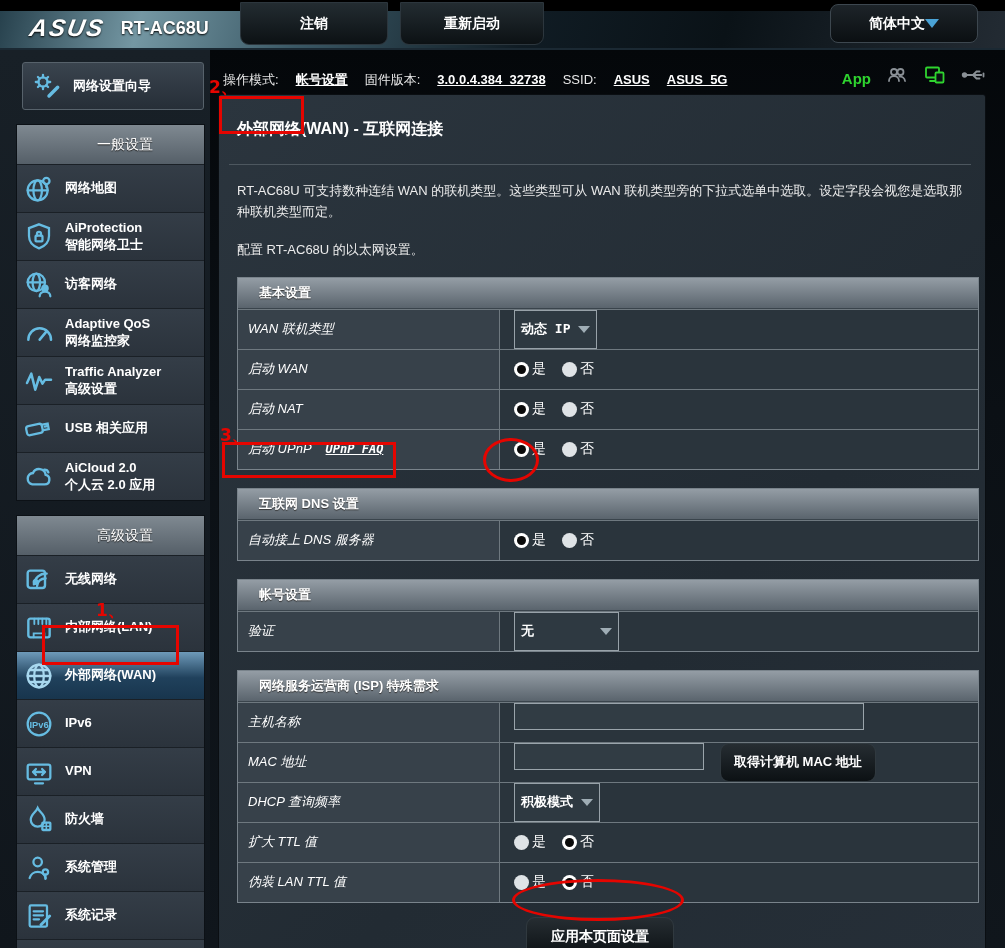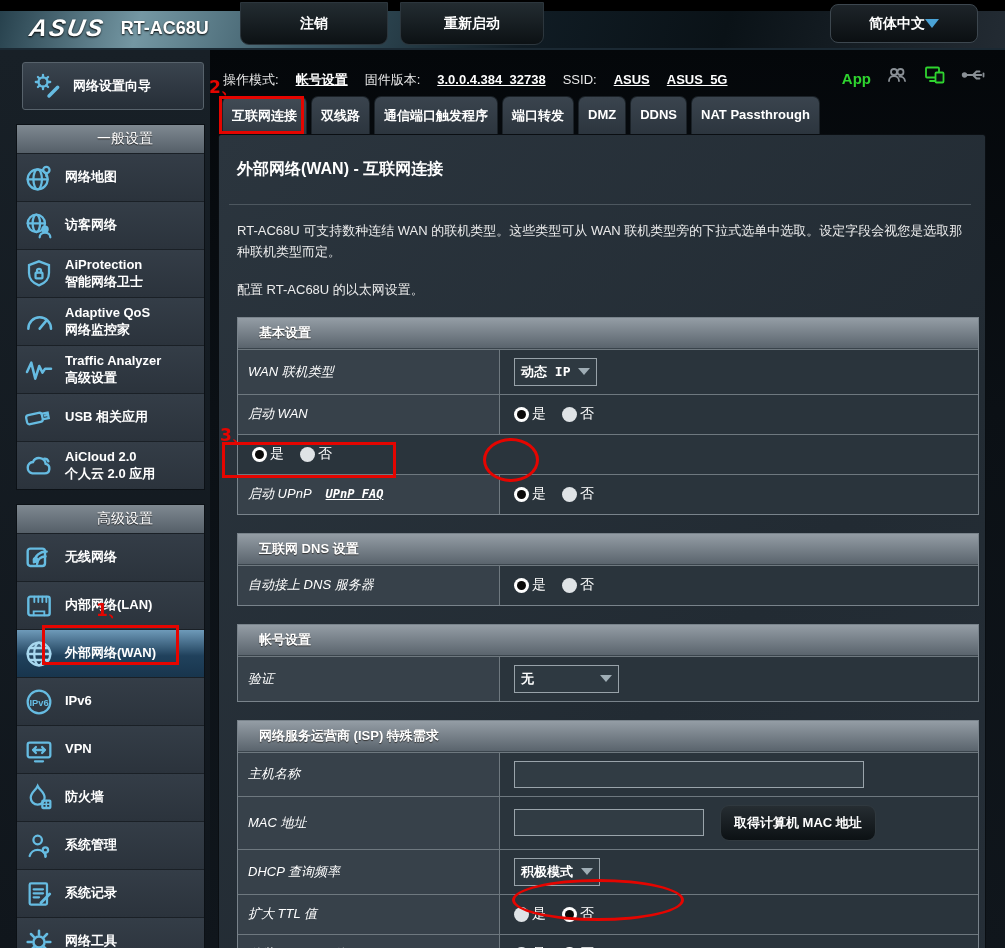--- a/index.html
+++ b/index.html
@@ -21,21 +21,21 @@
   .lang { position:absolute; right:27px; top:-7px; width:148px; height:39px; background:linear-gradient(#1d2429,#0b0f12);
     border:1px solid #3d474f; border-radius:8px; display:flex; align-items:center; justify-content:center; 
     color:#fff; font-weight:bold; font-size:14px; cursor:pointer; }
   .tri { width:0; height:0; border-left:7px solid transparent; border-right:7px solid transparent; border-top:9px solid #4aa3d6; }
 
   
   aside { position:absolute; left:0; top:50px; width:210px; height:898px; background:linear-gradient(#182027,#10161c); overflow:hidden; }
   .wizard { margin:12px 6px 14px 22px; height:48px; border:1px solid #57626b; border-radius:3px;
     background:linear-gradient(#3a444e,#262e37); display:flex; align-items:center; gap:10px; padding:0 8px; cursor:pointer; }
   .menu-group { margin:0 5px 14px 16px; border:1px solid #0c1116; }
-  .group-head { height:28px; background:linear-gradient(#7f8991,#555f68); display:flex; align-items:center; justify-content:center;
+  .group-head { height:39px; background:linear-gradient(#7f8991,#555f68); display:flex; align-items:center; justify-content:center;
     color:#fff; font-size:14px; text-shadow:0 1px 1px #222;padding-left:29px; }
   .side-item { height:48px; background:linear-gradient(#343d47,#2b333c); border-top:1px solid #1a2026;
     display:flex; align-items:center; gap:10px; padding:0 6px; cursor:pointer; }
   .side-item:first-of-type { border-top:none; }
   .side-item.selected { background:linear-gradient(#6e9ab9,#20415c 55%,#18354d); }
   .side-item .txt, .wizard .txt { color:#fff; font-weight:bold; font-size:13px; line-height:1.25; }
   .icon svg { display:block; }
 
   
   main { position:absolute; left:210px; top:50px; width:795px; height:898px; background:linear-gradient(#04070a,#0b1015 40%,#10161c); }
@@ -54,21 +54,21 @@
   .desc { color:#ececec; font-size:13px; line-height:1.6; margin:16px 0 0 8px; width:735px; }
   .desc2 { color:#ececec; font-size:13px; margin:18px 0 0 8px; }
 
   .tbl { width:742px; margin:18px 0 12px 8px; border:1px solid #79838b; }
   .tbl-head { background:linear-gradient(#949da5,#5a646d); color:#fff; font-weight:bold; font-size:13px;
     padding:6px 21px; text-shadow:0 1px 1px #333; border-bottom:1px solid #3a444c; }
   .row { display:flex; min-height:40px; border-top:1px solid #6e787f; }
   .row:first-of-type { border-top:none; }
   .lab { width:262px; background:#37414a; border-right:1px solid #6e787f; display:flex; align-items:center;
     padding:0 10px; color:#fff; font-size:13px; gap:14px;font-style:italic; }
-  .val { flex:1; background:#2a343c; display:flex; align-items:center; padding:8px 14px; gap:8px; }
+  .val { flex:1; background:#2a343c; display:flex; padding:0 14px; gap:8px; }
   .lab .flink { color:#fff; font-weight:bold; text-decoration:underline; font-family:"DejaVu Sans Mono",monospace; font-size:12px; cursor:pointer; }
 
   .sel { display:inline-flex; align-items:center; justify-content:space-between; gap:8px; min-width:62px;
     background:#2e3941; border:1px solid #98a2a9; color:#fff; font-family:"DejaVu Sans Mono",monospace;
     font-size:13px; font-weight:bold; padding:4px 6px; cursor:pointer; }
   .sel.w105 { min-width:105px; }
   .chev { width:0; height:0; border-left:6px solid transparent; border-right:6px solid transparent; border-top:7px solid #9fadb5; }
 
   .rg { display:inline-flex; align-items:center; gap:3px; margin-right:8px; cursor:pointer; }
   .radio { width:15px; height:15px; border-radius:50%; background:#dfe3e6; display:inline-block; position:relative; }
@@ -141,42 +141,42 @@
             <circle cx="17.5" cy="6" r="2.4"></circle>
               <path d="M17.5 8.4v2.2"></path>
           </svg>
         </span>
         <span class="txt">网络地图</span>
       </div>
 
       <div class="side-item">
         <span class="icon">
           <svg width="32" height="32" viewBox="0 0 24 24" fill="none" stroke="#66bce2" stroke-width="1.7" stroke-linecap="round">
+            <path d="M12 2.5l7.5 2.8v6c0 4.6-3.2 7.7-7.5 9.2-4.3-1.5-7.5-4.6-7.5-9.2v-6z"></path>
+            <rect x="9.4" y="11" width="5.2" height="4.2" rx="0.6"></rect>
+              <path d="M10.5 11V9.6a1.5 1.5 0 0 1 3 0V11"></path>
+          </svg>
+        </span>
+        <span class="txt">
+          <div>AiProtection</div>
+          <div>智能网络卫士</div>
+        </span>
+      </div>
+
+      <div class="side-item">
+        <span class="icon">
+          <svg width="32" height="32" viewBox="0 0 24 24" fill="none" stroke="#66bce2" stroke-width="1.7" stroke-linecap="round">
             <circle cx="10" cy="10" r="6.5"></circle>
               <ellipse cx="10" cy="10" rx="2.8" ry="6.5"></ellipse>
               <path d="M3.5 10h13"></path>
             <circle cx="16.5" cy="14.5" r="2" fill="#66bce2"></circle>
               <path d="M12.5 20.5c0-2.2 1.8-3.6 4-3.6s4 1.4 4 3.6"></path>
           </svg>
         </span>
         <span class="txt">访客网络</span>
-      </div>
-
-      <div class="side-item">
-        <span class="icon">
-          <svg width="32" height="32" viewBox="0 0 24 24" fill="none" stroke="#66bce2" stroke-width="1.7" stroke-linecap="round">
-            <path d="M12 2.5l7.5 2.8v6c0 4.6-3.2 7.7-7.5 9.2-4.3-1.5-7.5-4.6-7.5-9.2v-6z"></path>
-            <rect x="9.4" y="11" width="5.2" height="4.2" rx="0.6"></rect>
-              <path d="M10.5 11V9.6a1.5 1.5 0 0 1 3 0V11"></path>
-          </svg>
-        </span>
-        <span class="txt">
-          <div>AiProtection</div>
-          <div>智能网络卫士</div>
-        </span>
       </div>
 
       <div class="side-item">
         <span class="icon">
           <svg width="32" height="32" viewBox="0 0 24 24" fill="none" stroke="#66bce2" stroke-width="1.9" stroke-linecap="round">
             <path d="M4 17a8.5 8.5 0 1 1 17 0"></path>
               <path d="M12.5 17l5-6"></path>
           </svg>
         </span>
         <span class="txt">
@@ -355,29 +355,20 @@
       </span>
       <span class="icon">
         <svg width="26" height="24" viewBox="0 0 26 24" fill="none" stroke="#8a9096" stroke-width="1.8" stroke-linecap="round">
           <circle cx="3.5" cy="12" r="1.8" fill="#8a9096"></circle>
           <path d="M5.3 12h15M12 12l3.5-3.5h3M12 12l3.5 3.5h3"></path>
             <path d="M22.5 10.5v3"></path>
         </svg>
       </span>
     </div>
 
-    <div class="tabs">
-      <div class="tab active">互联网连接</div>
-      <div class="tab">双线路</div>
-      <div class="tab">通信端口触发程序</div>
-      <div class="tab">端口转发</div>
-      <div class="tab">DMZ</div>
-      <div class="tab">DDNS</div>
-      <div class="tab">NAT Passthrough</div>
-    </div>
 
     <div class="panel">
       <div class="page-title">外部网络(WAN) - 互联网连接</div>
       <p class="desc">RT-AC68U 可支持数种连结 WAN 的联机类型。这些类型可从 WAN 联机类型旁的下拉式选单中选取。设定字段会视您是选取那种联机类型而定。</p>
       <p class="desc2">配置 RT-AC68U 的以太网设置。</p>
 
       <div class="tbl">
         <div class="tbl-head">基本设置</div>
         <div class="row">
           <div class="lab">WAN 联机类型</div>
@@ -395,20 +386,21 @@
                 <span class="radio on"></span>
                 <span class="rlbl">是</span>
               </span>
             <span class="rg">
                 <span class="radio"></span>
                 <span class="rlbl">否</span>
               </span>
           </div>
         </div>
         <div class="row">
+          <div class="lab">启动 NAT</div>
           <div class="val">
             <span class="rg">
                 <span class="radio on"></span>
                 <span class="rlbl">是</span>
               </span>
             <span class="rg">
                 <span class="radio"></span>
                 <span class="rlbl">否</span>
               </span>
           </div>

